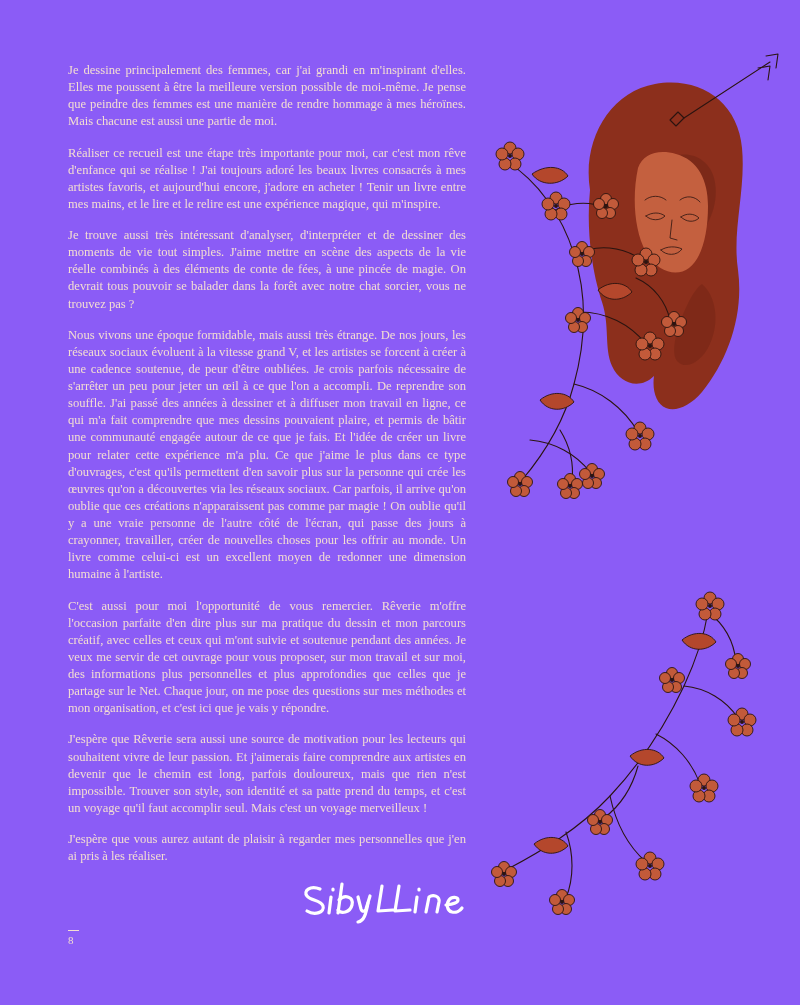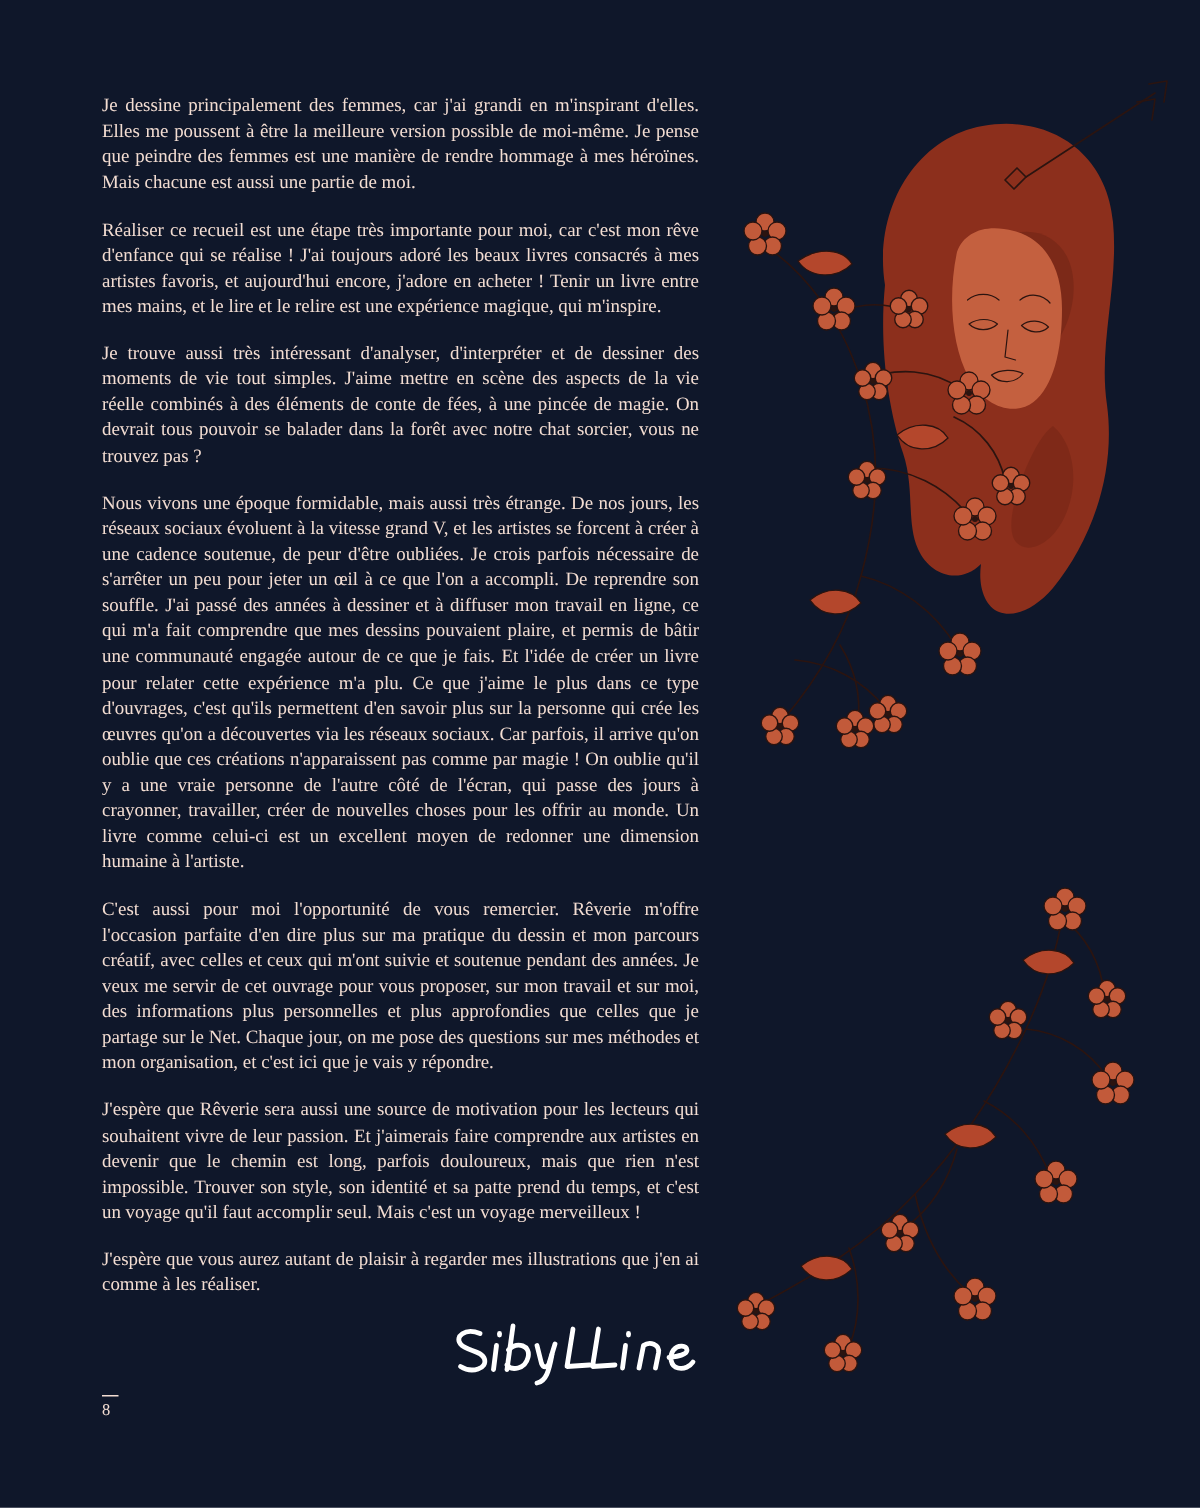--- a/index.html
+++ b/index.html
@@ -9,21 +9,21 @@
   body {
     width: 800px;
     height: 1005px;
     background: #ffffff;
     font-family: "Liberation Serif", serif;
   }
   #page {
     position: relative;
     width: 800px;
     height: 1005px;
-    background: #0f172a;
+    background: #8b5cf6;
     overflow: hidden;
   }
   
   #text-column {
     position: absolute;
     left: 68px;
     top: 62px;
     width: 398px;
     color: #f3ddd2;
     font-size: 12.6px;
@@ -117,21 +117,21 @@
 
 <div id="page">
 
   <div id="text-column">
     <p>Je dessine principalement des femmes, car j'ai grandi en m'inspirant d'elles. Elles me poussent à être la meilleure version possible de moi-même. Je pense que peindre des femmes est une manière de rendre hommage à mes héroïnes. Mais chacune est aussi une partie de moi.</p>
     <p>Réaliser ce recueil est une étape très importante pour moi, car c'est mon rêve d'enfance qui se réalise ! J'ai toujours adoré les beaux livres consacrés à mes artistes favoris, et aujourd'hui encore, j'adore en acheter ! Tenir un livre entre mes mains, et le lire et le relire est une expérience magique, qui m'inspire.</p>
     <p>Je trouve aussi très intéressant d'analyser, d'interpréter et de dessiner des moments de vie tout simples. J'aime mettre en scène des aspects de la vie réelle combinés à des éléments de conte de fées, à une pincée de magie. On devrait tous pouvoir se balader dans la forêt avec notre chat sorcier, vous ne trouvez pas ?</p>
     <p>Nous vivons une époque formidable, mais aussi très étrange. De nos jours, les réseaux sociaux évoluent à la vitesse grand V, et les artistes se forcent à créer à une cadence soutenue, de peur d'être oubliées. Je crois parfois nécessaire de s'arrêter un peu pour jeter un œil à ce que l'on a accompli. De reprendre son souffle. J'ai passé des années à dessiner et à diffuser mon travail en ligne, ce qui m'a fait comprendre que mes dessins pouvaient plaire, et permis de bâtir une communauté engagée autour de ce que je fais. Et l'idée de créer un livre pour relater cette expérience m'a plu. Ce que j'aime le plus dans ce type d'ouvrages, c'est qu'ils permettent d'en savoir plus sur la personne qui crée les œuvres qu'on a découvertes via les réseaux sociaux. Car parfois, il arrive qu'on oublie que ces créations n'apparaissent pas comme par magie ! On oublie qu'il y a une vraie personne de l'autre côté de l'écran, qui passe des jours à crayonner, travailler, créer de nouvelles choses pour les offrir au monde. Un livre comme celui-ci est un excellent moyen de redonner une dimension humaine à l'artiste.</p>
     <p>C'est aussi pour moi l'opportunité de vous remercier. Rêverie m'offre l'occasion parfaite d'en dire plus sur ma pratique du dessin et mon parcours créatif, avec celles et ceux qui m'ont suivie et soutenue pendant des années. Je veux me servir de cet ouvrage pour vous proposer, sur mon travail et sur moi, des informations plus personnelles et plus approfondies que celles que je partage sur le Net. Chaque jour, on me pose des questions sur mes méthodes et mon organisation, et c'est ici que je vais y répondre.</p>
     <p>J'espère que Rêverie sera aussi une source de motivation pour les lecteurs qui souhaitent vivre de leur passion. Et j'aimerais faire comprendre aux artistes en devenir que le chemin est long, parfois douloureux, mais que rien n'est impossible. Trouver son style, son identité et sa patte prend du temps, et c'est un voyage qu'il faut accomplir seul. Mais c'est un voyage merveilleux !</p>
-    <p>J'espère que vous aurez autant de plaisir à regarder mes illustrations que j'en ai comme à les réaliser.</p>
+    <p>J'espère que vous aurez autant de plaisir à regarder mes personnelles que j'en ai pris à les réaliser.</p>
   </div>
 
   <div id="signature">
     <svg width="170" height="46" viewBox="0 0 170 46" aria-hidden="true">
       <g fill="none" stroke="#ffffff" stroke-width="3.2" stroke-linecap="round" stroke-linejoin="round">
 
         <path d="M20 9 C10 5, 3 11, 7 16 C11 21, 21 20, 23 26 C25 32, 15 36, 7 31"></path>
 
         <path d="M31 17 L29 33"></path>
         <path d="M33 9 L33 10"></path>

